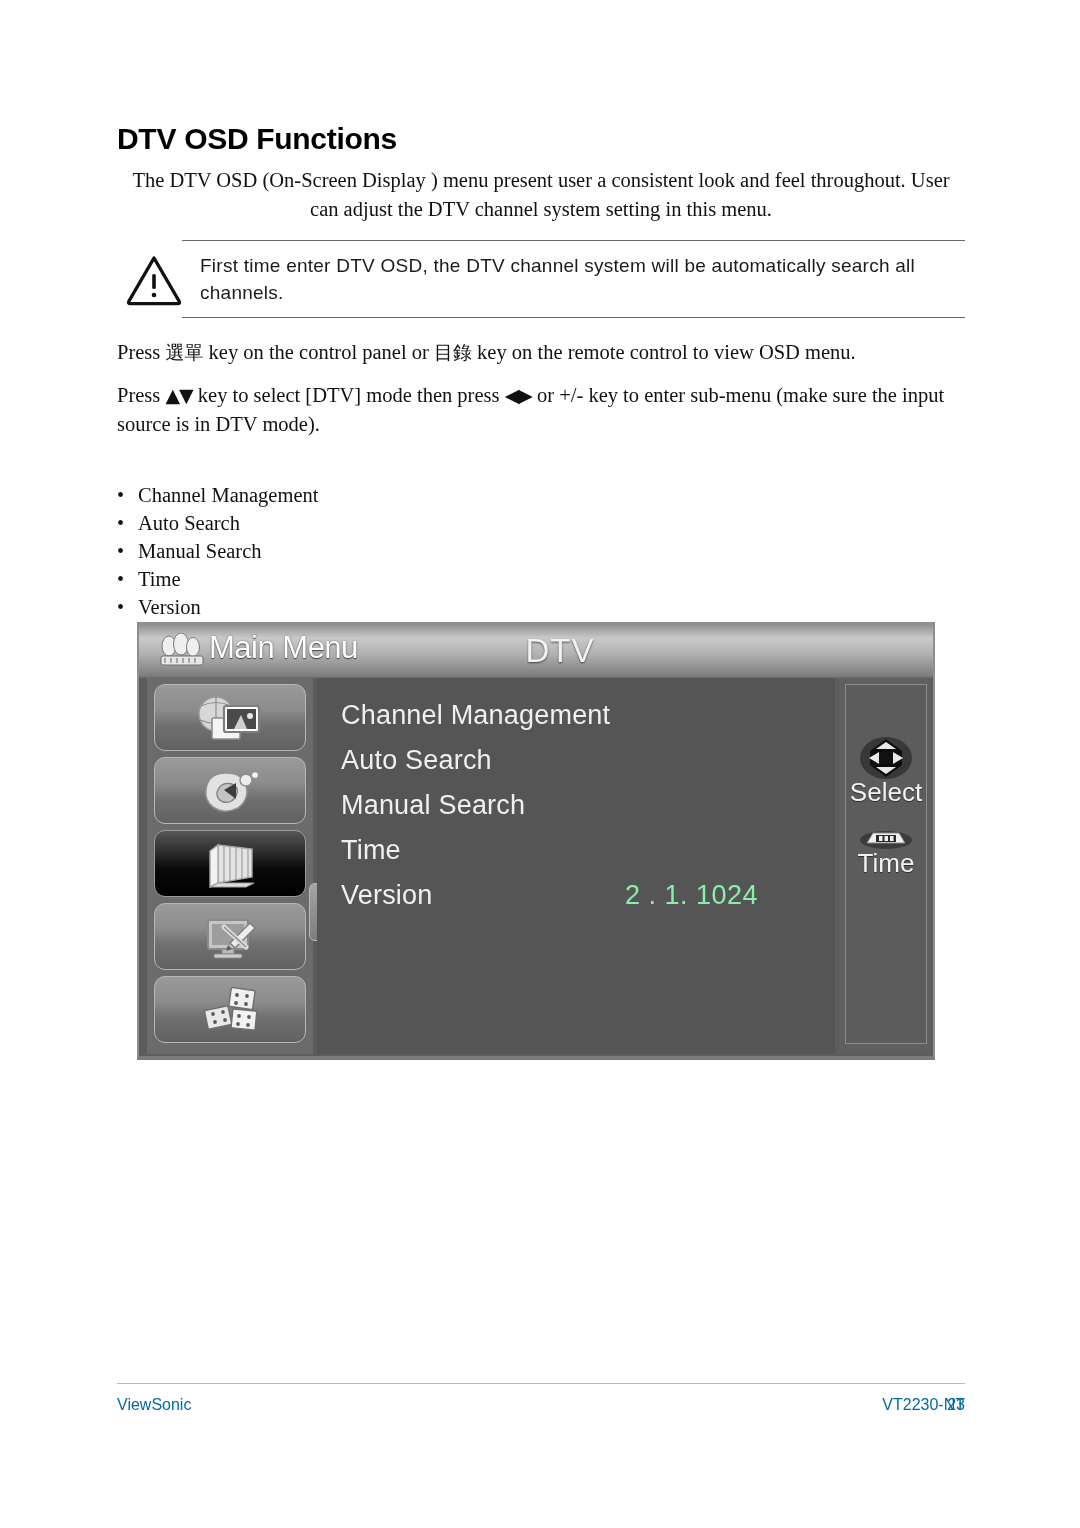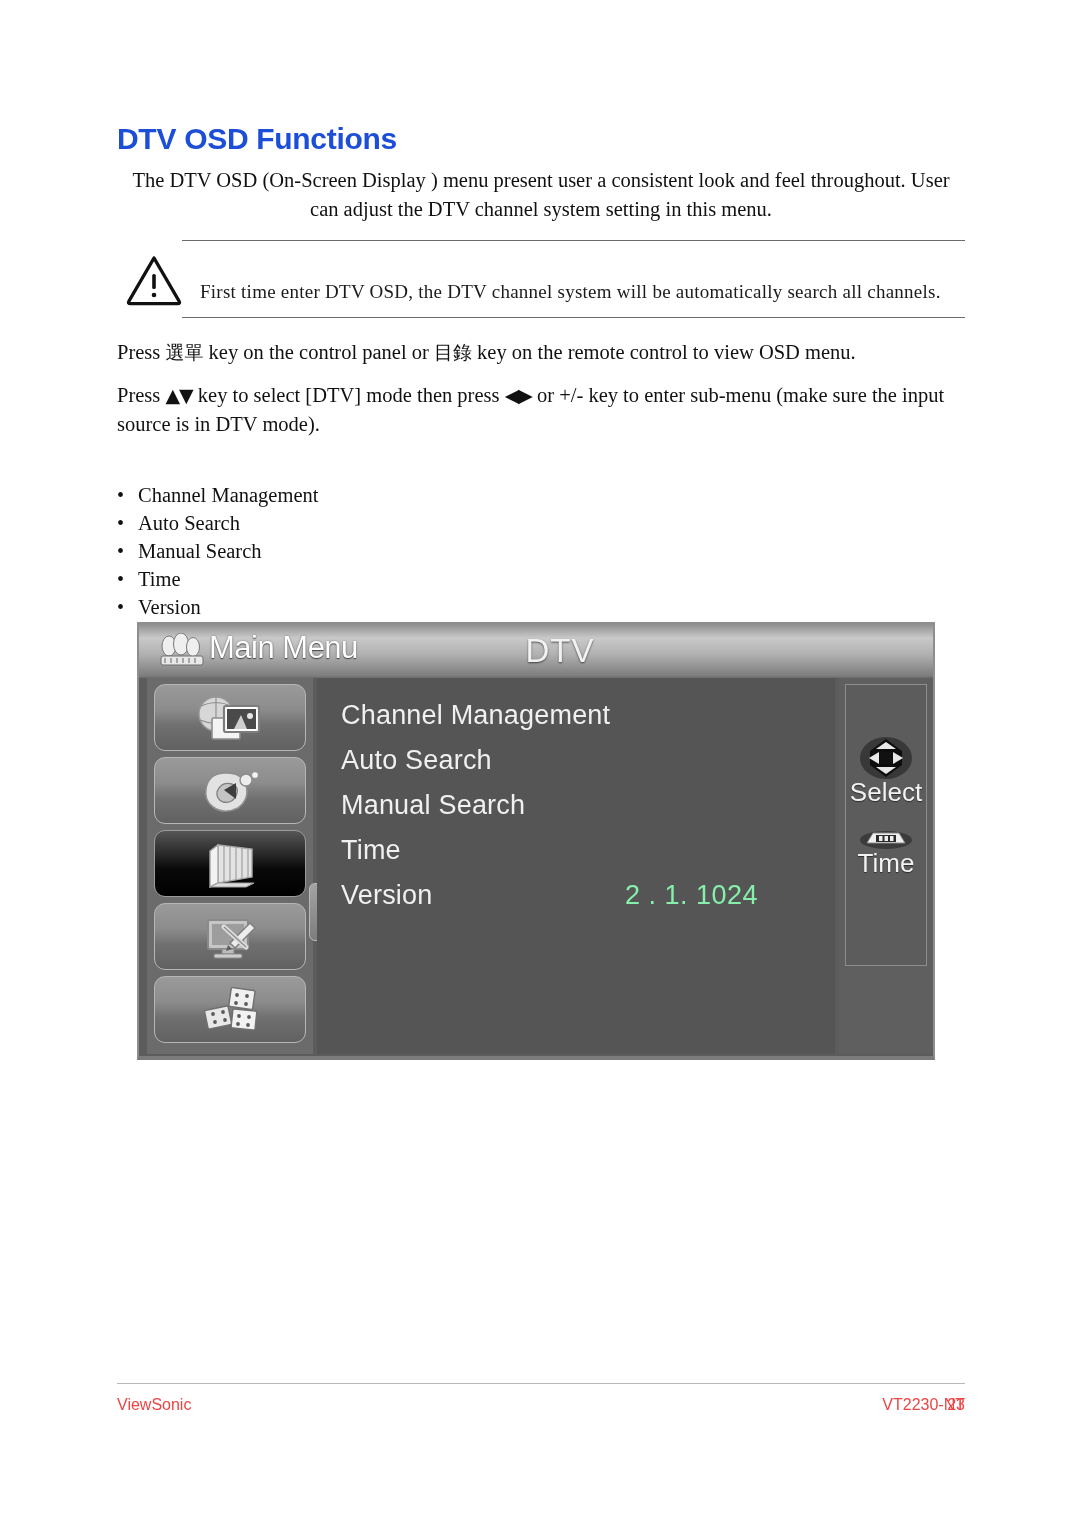--- a/index.html
+++ b/index.html
@@ -25,21 +25,21 @@
 
   
   .doc-title {
     position: absolute;
     left: 117px;
     top: 122px;
     font-family: "Liberation Sans", sans-serif;
     font-weight: bold;
     font-size: 30px;
     letter-spacing: -0.3px;
-    color: #1d4ed8;
+    color: #000000;
   }
 
   
   .para {
     position: absolute;
     left: 117px;
     width: 848px;
     font-family: "Liberation Serif", serif;
     font-size: 20.5px;
     line-height: 29px;
@@ -82,26 +82,25 @@
     left: 8px;
     top: 14px;
     width: 58px;
     height: 52px;
   }
   .note-text {
     position: absolute;
     left: 83px;
     top: 12px;
     width: 760px;
-    font-family: Liberation Serif, serif;
+    font-family: Liberation Sans, sans-serif;
     font-size: 19px;
     line-height: 27px;
     letter-spacing: 0.25px;
     color: #1b1b1b;
-    margin-top: 26px;
   }
 
   
   .bullets {
     position: absolute;
     left: 117px;
     top: 484px;
     width: 500px;
   }
   .bullet-row {
@@ -252,21 +251,21 @@
     top: 54px;
     width: 94px;
     height: 376px;
     background: #5f5f5f;
   }
   .osd-right-inner {
     position: absolute;
     left: 6px;
     top: 6px;
     width: 82px;
-    height: 282px;
+    height: 360px;
     background: #5c5c5c;
     border: 1px solid #8d8d8d;
     box-sizing: border-box;
   }
   .osd-right-label {
     position: absolute;
     width: 100%;
     text-align: center;
     font-family: "Liberation Sans", sans-serif;
     font-size: 26px;
@@ -290,21 +289,21 @@
     background: #b9b9b9;
   }
   .footer {
     position: absolute;
     left: 117px;
     top: 1396px;
     width: 848px;
     height: 24px;
     font-family: "Liberation Sans", sans-serif;
     font-size: 16px;
-    color: #ef4444;
+    color: #0369a1;
   }
   .footer-left { position: absolute; left: 0; top: 0; }
   .footer-center { position: absolute; left: 0; top: 0; width: 100%; text-align: right; }
   .footer-right { position: absolute; right: 0; top: 0; }
 </style>
 </head>
 <body>
 
 <div class="page">
 

